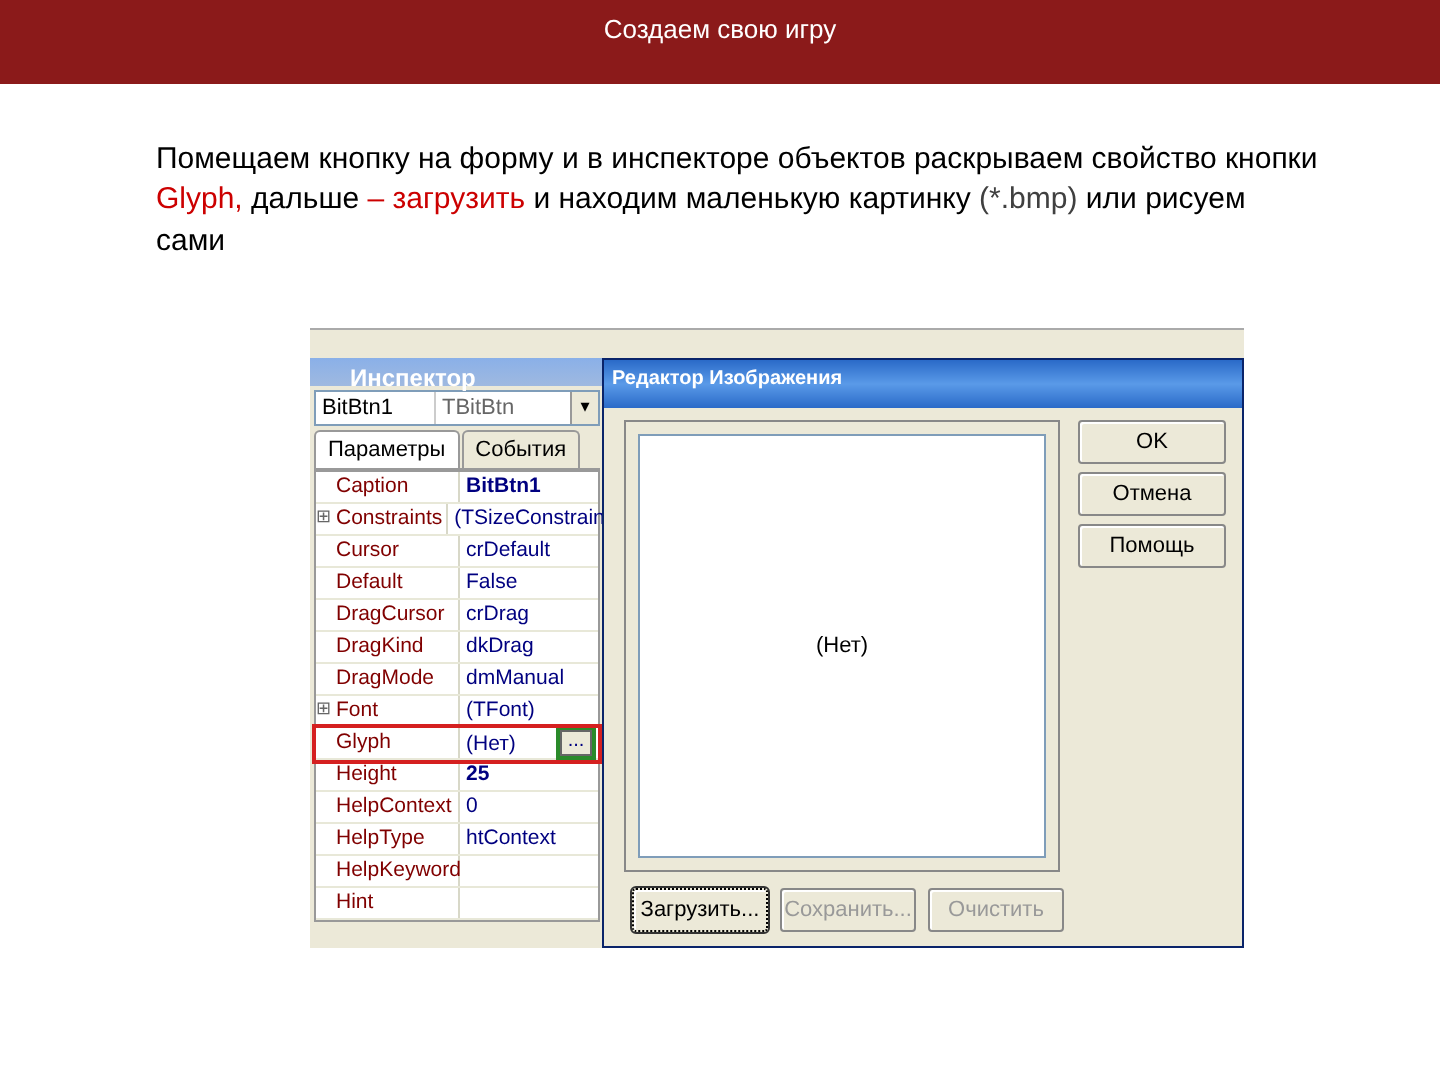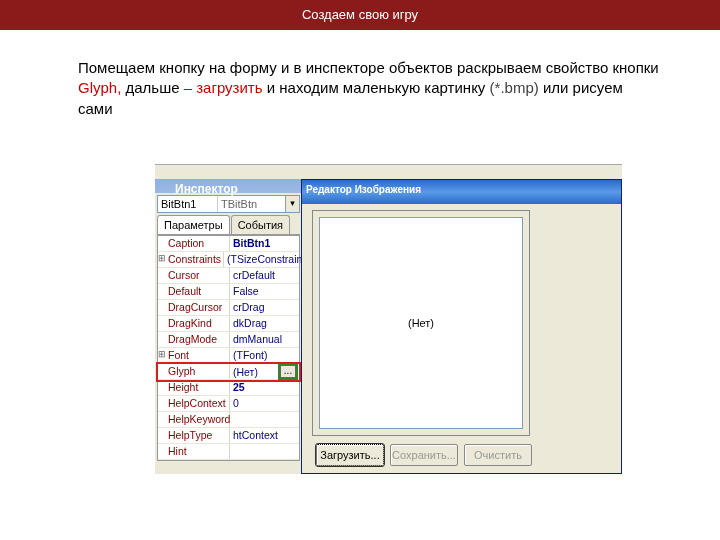--- a/index.html
+++ b/index.html
@@ -1,18 +1,18 @@
 <!DOCTYPE html>
 <html><head>
 <meta charset="utf-8">
 <style>
   * { box-sizing: border-box; margin: 0; padding: 0; }
   body { width: 720px; height: 540px; background: #fff; font-family: Tahoma, Arial, sans-serif; font-size: 11px; overflow: hidden; }
   
-  .header-bar { width: 100%; height: 30px; background: #8b1a1a; color: #fff; text-align: center; line-height: 30px; font-size: 13px; }
+  .header-bar { width: 100%; height: 42px; background: #8b1a1a; color: #fff; text-align: center; line-height: 30px; font-size: 13px; }
   
   .body-text { padding: 28px 60px 20px 78px; font-size: 15px; line-height: 1.35; font-family: Arial, sans-serif; color: #000; }
   .body-text .red { color: #c00; }
   .body-text .green { color: #404040; }
   
   .screenshot-area { position: absolute; left: 155px; top: 164px; width: 467px; height: 310px; background: #ece9d8; border-top: 1px solid #aaa; overflow: hidden; }
   
   
   .top-fragment { position: absolute; top: 0; left: 0; right: 0; height: 14px; background: #ece9d8; }
   
@@ -122,42 +122,47 @@
         </div>
         <div class="prop-row">
           <div class="key">Height</div>
           <div class="val">25</div>
         </div>
         <div class="prop-row">
           <div class="key">HelpContext</div>
           <div class="val normal">0</div>
         </div>
         <div class="prop-row">
+          <div class="key">HelpType</div>
+          <div class="val normal">htContext</div>
+        </div>
+        <div class="prop-row">
           <div class="key">HelpKeyword</div>
           <div class="val normal"></div>
-        </div>
-        <div class="prop-row">
-          <div class="key">HelpType</div>
-          <div class="val normal">htContext</div>
         </div>
         <div class="prop-row">
           <div class="key">Hint</div>
           <div class="val normal"></div>
         </div>
       </div>
   </div>
 
   <div class="dialog">
     <div class="dialog-title">Редактор Изображения</div>
     <div class="dialog-body">
       <div class="canvas-frame">
         <div class="canvas-inner">
           <span>(Нет)</span>
         </div>
       </div>
+      <div class="dlg-buttons">
+        <div class="dlg-btn">OK</div>
+        <div class="dlg-btn">Отмена</div>
+        <div class="dlg-btn">Помощь</div>
+      </div>
       <div class="bottom-btns">
         <div class="bottom-btn load">Загрузить...</div>
         <div class="bottom-btn disabled">Сохранить...</div>
         <div class="bottom-btn disabled">Очистить</div>
       </div>
     </div>
   </div>
 </div>
 
 </body></html>

